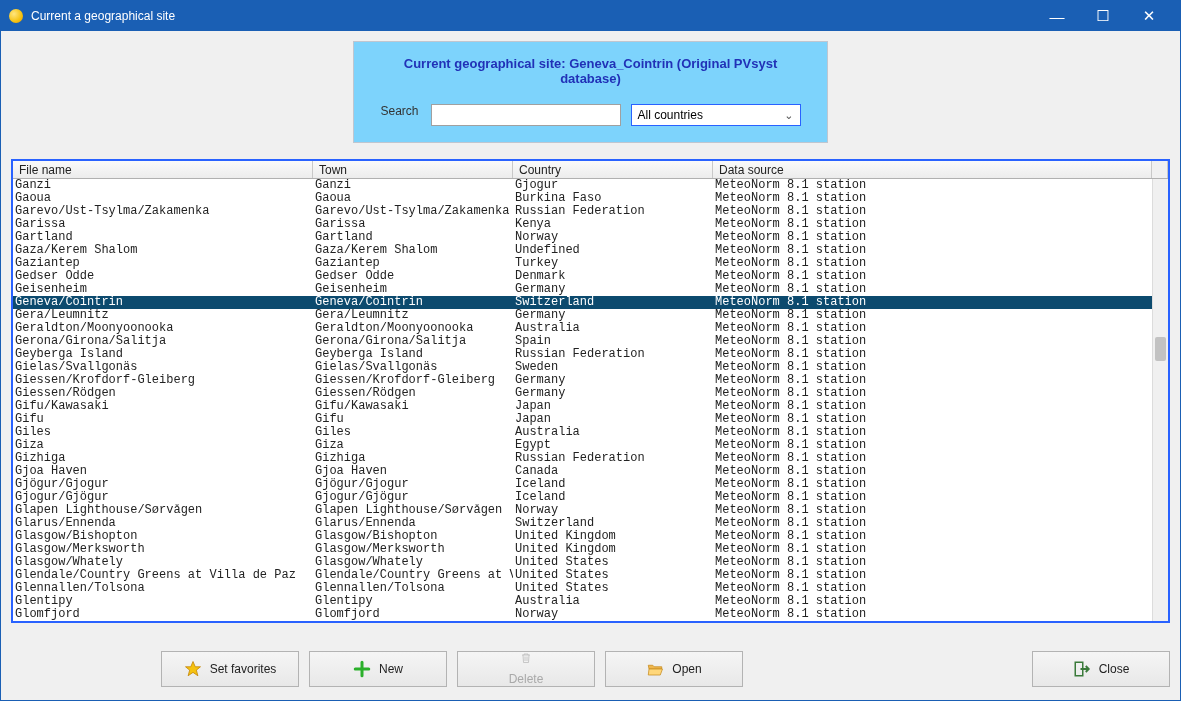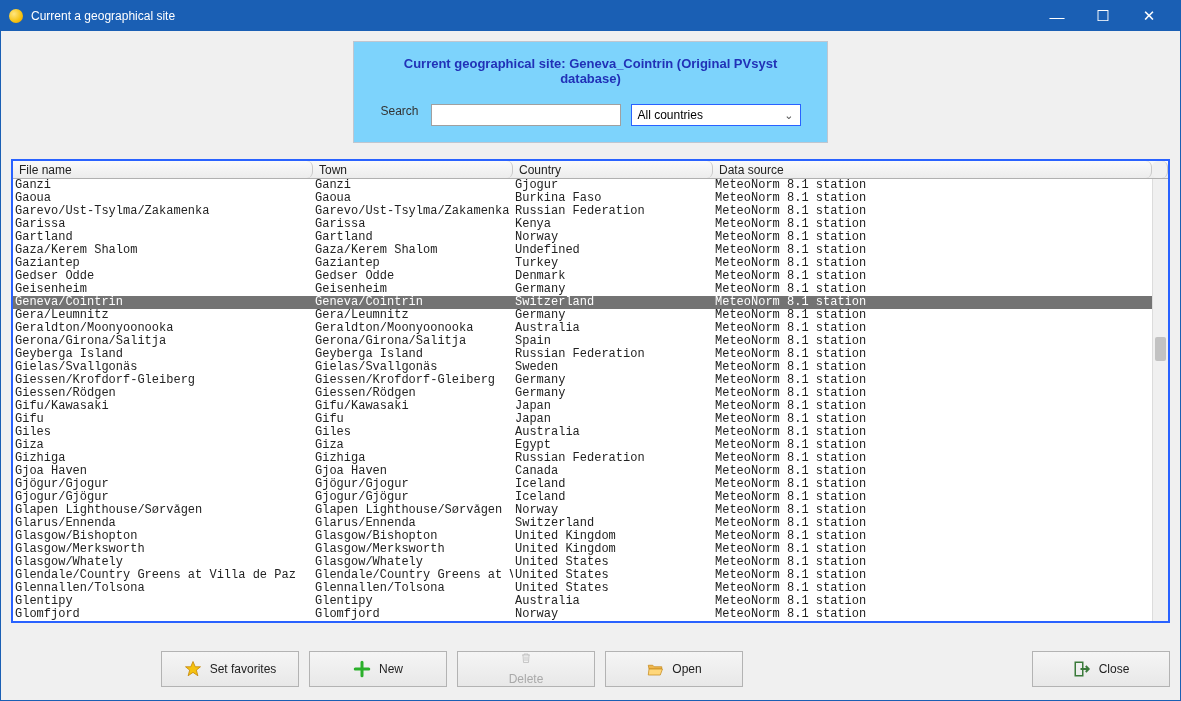--- a/index.html
+++ b/index.html
@@ -14,35 +14,35 @@
   .content { flex:1; padding:10px; display:flex; flex-direction:column; }
   .header-panel { width:475px; align-self:center; background:#7dd3fc; border:1px solid #bfc6d0; padding:14px 20px 16px 20px; }
   .header-panel .current { color:#2131b7; font-weight:bold; text-align:center; font-size:13px; margin-bottom:18px; }
   .search-row { display:flex; justify-content:center; gap:10px; }
   .search-row label { color:#333; font-size:12px; margin-right:2px; }
   .search-input { width:190px; height:22px; border:1px solid #a0a0a0; background:#fff; padding:0 4px; font-size:12px; }
   .country-select { width:170px; height:22px; border:1px solid #2962ff; background:#fff; padding:0 24px 0 6px; font-size:12px; display:flex; align-items:center; position:relative; cursor:default; }
   .country-select .chev { position:absolute; right:6px; top:50%; transform:translateY(-50%); font-size:11px; color:#555; }
   .table-wrap { flex:1; margin-top:16px; border:2px solid #2962ff; background:#fff; display:flex; flex-direction:column; overflow:hidden; }
   .thead { display:flex; height:18px; background:linear-gradient(#fafafa,#ececec); border-bottom:1px solid #b0b0b0; font-size:12px; color:#222; }
-  .thead .th { padding:1px 6px; border-right:1px solid #c8c8c8; display:flex; align-items:center;border-radius:6px; }
+  .thead .th { padding:1px 6px; border-right:1px solid #c8c8c8; display:flex; align-items:center; }
   .th-file { width:300px; }
   .th-town { width:200px; }
   .th-country { width:200px; }
   .th-source { flex:1; }
   .th-scroll { width:16px; border-right:none; background:#f0f0f0; }
   .tbody { flex:1; position:relative; overflow:hidden; display:flex;font-family:Liberation Mono, monospace; }
   .rows { flex:1; overflow:hidden; }
   .tr { display:flex; height:13px; font-size:12px; color:#222; line-height:13px; white-space:nowrap; }
   .tr .td { padding:0 2px; overflow:hidden; text-overflow:clip; }
   .td-file { width:300px; }
   .td-town { width:200px; }
   .td-country { width:200px; }
   .td-source { flex:1; }
-  .tr.selected { background:#737373; color:#fff; }
+  .tr.selected { background:#0c4a6e; color:#fff; }
   .vscroll { width:16px; background:#f0f0f0; border-left:1px solid #dcdcdc; position:relative; }
   .vscroll .thumb { position:absolute; left:2px; right:2px; top:158px; height:24px; background:#c2c2c2; border-radius:2px; }
   .button-row { height:50px; margin-top:28px; display:flex; align-items:flex-start; gap:10px; padding:0 0 6px 0; }
   .btn { width:138px; height:36px; background:linear-gradient(#f5f5f5,#e8e8e8); border:1px solid #b3b3b3; display:flex; align-items:center; justify-content:center; gap:8px; font-size:12px; color:#222; cursor:default; }
   .btn.disabled { color:#a9a9a9;flex-direction:column; }
   .btn svg { width:18px; height:18px; }
   .spacer { flex:1; }
 </style>
 </head>
 <body>

